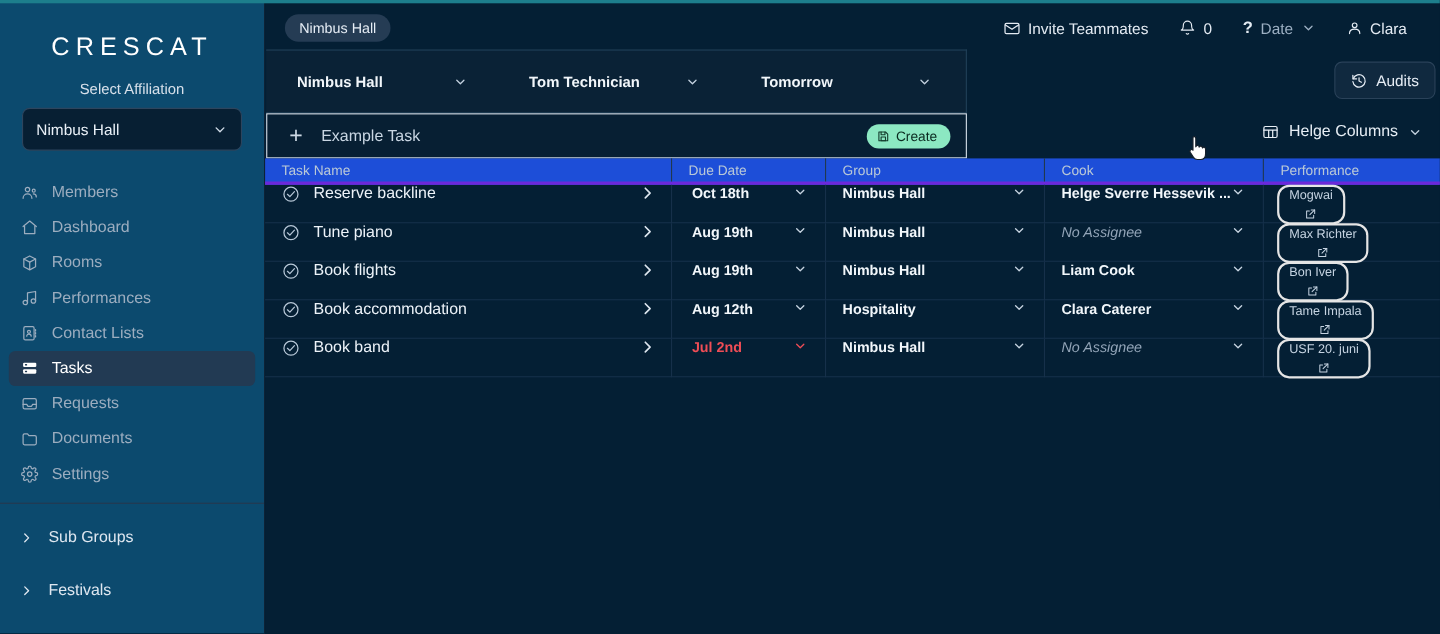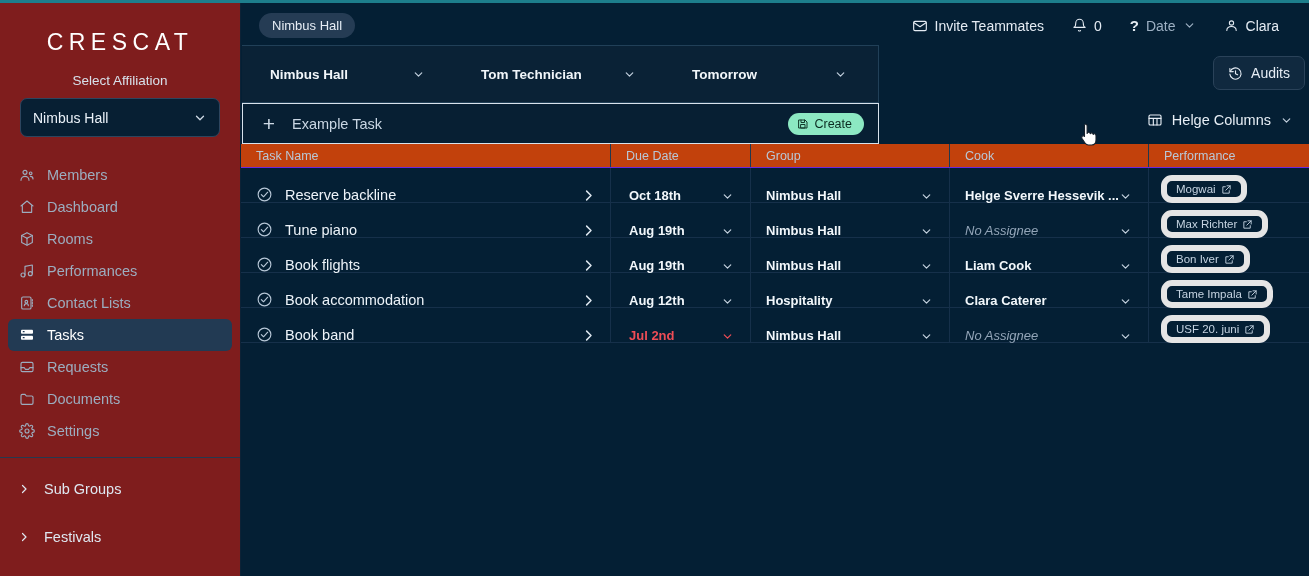--- a/index.html
+++ b/index.html
@@ -12,21 +12,21 @@
   }
   #app { position: relative; width: 1309px; height: 576px; display: flex; }
   .topaccent {
     position: absolute; top: 0; left: 0; width: 1309px; height: 3px;
     background: #1d7e8c; z-index: 50;
   }
 
   
   .sidebar {
     width: 241px; height: 576px; flex: 0 0 241px;
-    background: #7f1d1d;
+    background: #0c4a6e;
     border-right: 1px solid #0d2236;
     padding-top: 3px;
     position: relative;
   }
   .brand {
     text-align: center; margin-top: 26px;
     font-size: 23px; letter-spacing: 5.5px; font-weight: 400; color: #ffffff;
   }
   .affil-label {
     text-align: center; margin-top: 17px; font-size: 13.5px; color: #d7e0ea; font-weight: 400;
@@ -106,41 +106,41 @@
     font-size: 12.5px; font-weight: 500;
   }
 
   .selcols {
     position: absolute; right: 16px; top: 112px;
     display: flex; align-items: center; gap: 9px; font-size: 14.5px; color: #e7eef5;
   }
 
   
   .table { position: absolute; left: 0px; top: 144px; width: 1068px; }
-  .thead { display: flex; height: 24px; background: #c2410c; border-bottom: 1px solid #6d28d9; }
+  .thead { display: flex; height: 24px; background: #1d4ed8; border-bottom: 3px solid #6d28d9; }
   .th { font-size: 12.5px; color: #b9c8d7; display: flex; align-items: center; padding-left: 15px; border-right: 1px solid #20384f;}
   .th:last-child { border-right: none; }
   .c1 { width: 370px; } .c2 { width: 140px; } .c3 { width: 199px; } .c4 { width: 199px; } .c5 { width: 160px; }
   .trow { display: flex; height: 35px; border-bottom: 1px solid #16304a; }
-  .td { display: flex; align-items: flex-end; border-right: 1px solid #16304a; height: 35px; }
+  .td { display: flex; align-items: flex-start; border-right: 1px solid #16304a; height: 35px; }
   .td:last-child { border-right: none; }
   .td.c1 { padding-left: 15px; gap: 12px; }
   .task-check { width: 17px; height: 17px; flex: 0 0 17px; display:flex; }
   .task-name { font-size: 14.5px; color: #edf3f9; }
   .row-arrow { margin-left: auto; margin-right: 14px; color: #dde6ef; }
   .td.c2 { padding-left: 18px; font-size: 13px; font-weight: bold; color: #f2f7fb; }
   .td.c2 .chev { margin-left: auto; margin-right: 16px; font-weight: normal;}
   .td.c2.overdue { color: #ef4d56; }
   .td.c3, .td.c4 { padding-left: 15px; font-size: 13px; font-weight: bold; color: #f2f7fb; }
   .td.c3 .chev, .td.c4 .chev { margin-left: auto; margin-right: 16px; color: #c6d3e0; font-weight: normal;}
   .td.c4 .noassign { font-style: italic; font-weight: normal; color: #93a5b8; }
   .td.c5 { padding-left: 12px; }
   .perf-badge {
-    border: 6px solid #e5e5e5; border-radius: 11px; padding: 2px 9px;
-    font-size: 11.5px; color: #c5d3e1; display: inline-flex; align-items: center; gap: 5px;
+    border: 2px solid #e5e5e5; border-radius: 11px; padding: 2px 9px;
+    font-size: 11.5px; color: #c5d3e1; display: inline-flex; align-items: center; gap: 5px; flex-direction: column;
   }
 
   svg { display: block; }
   .chev { display: inline-flex; }
 
   
   .cursor { position: absolute; left: 838px; top: 122px; z-index: 90; }
 </style>
 </head>
 <body>

